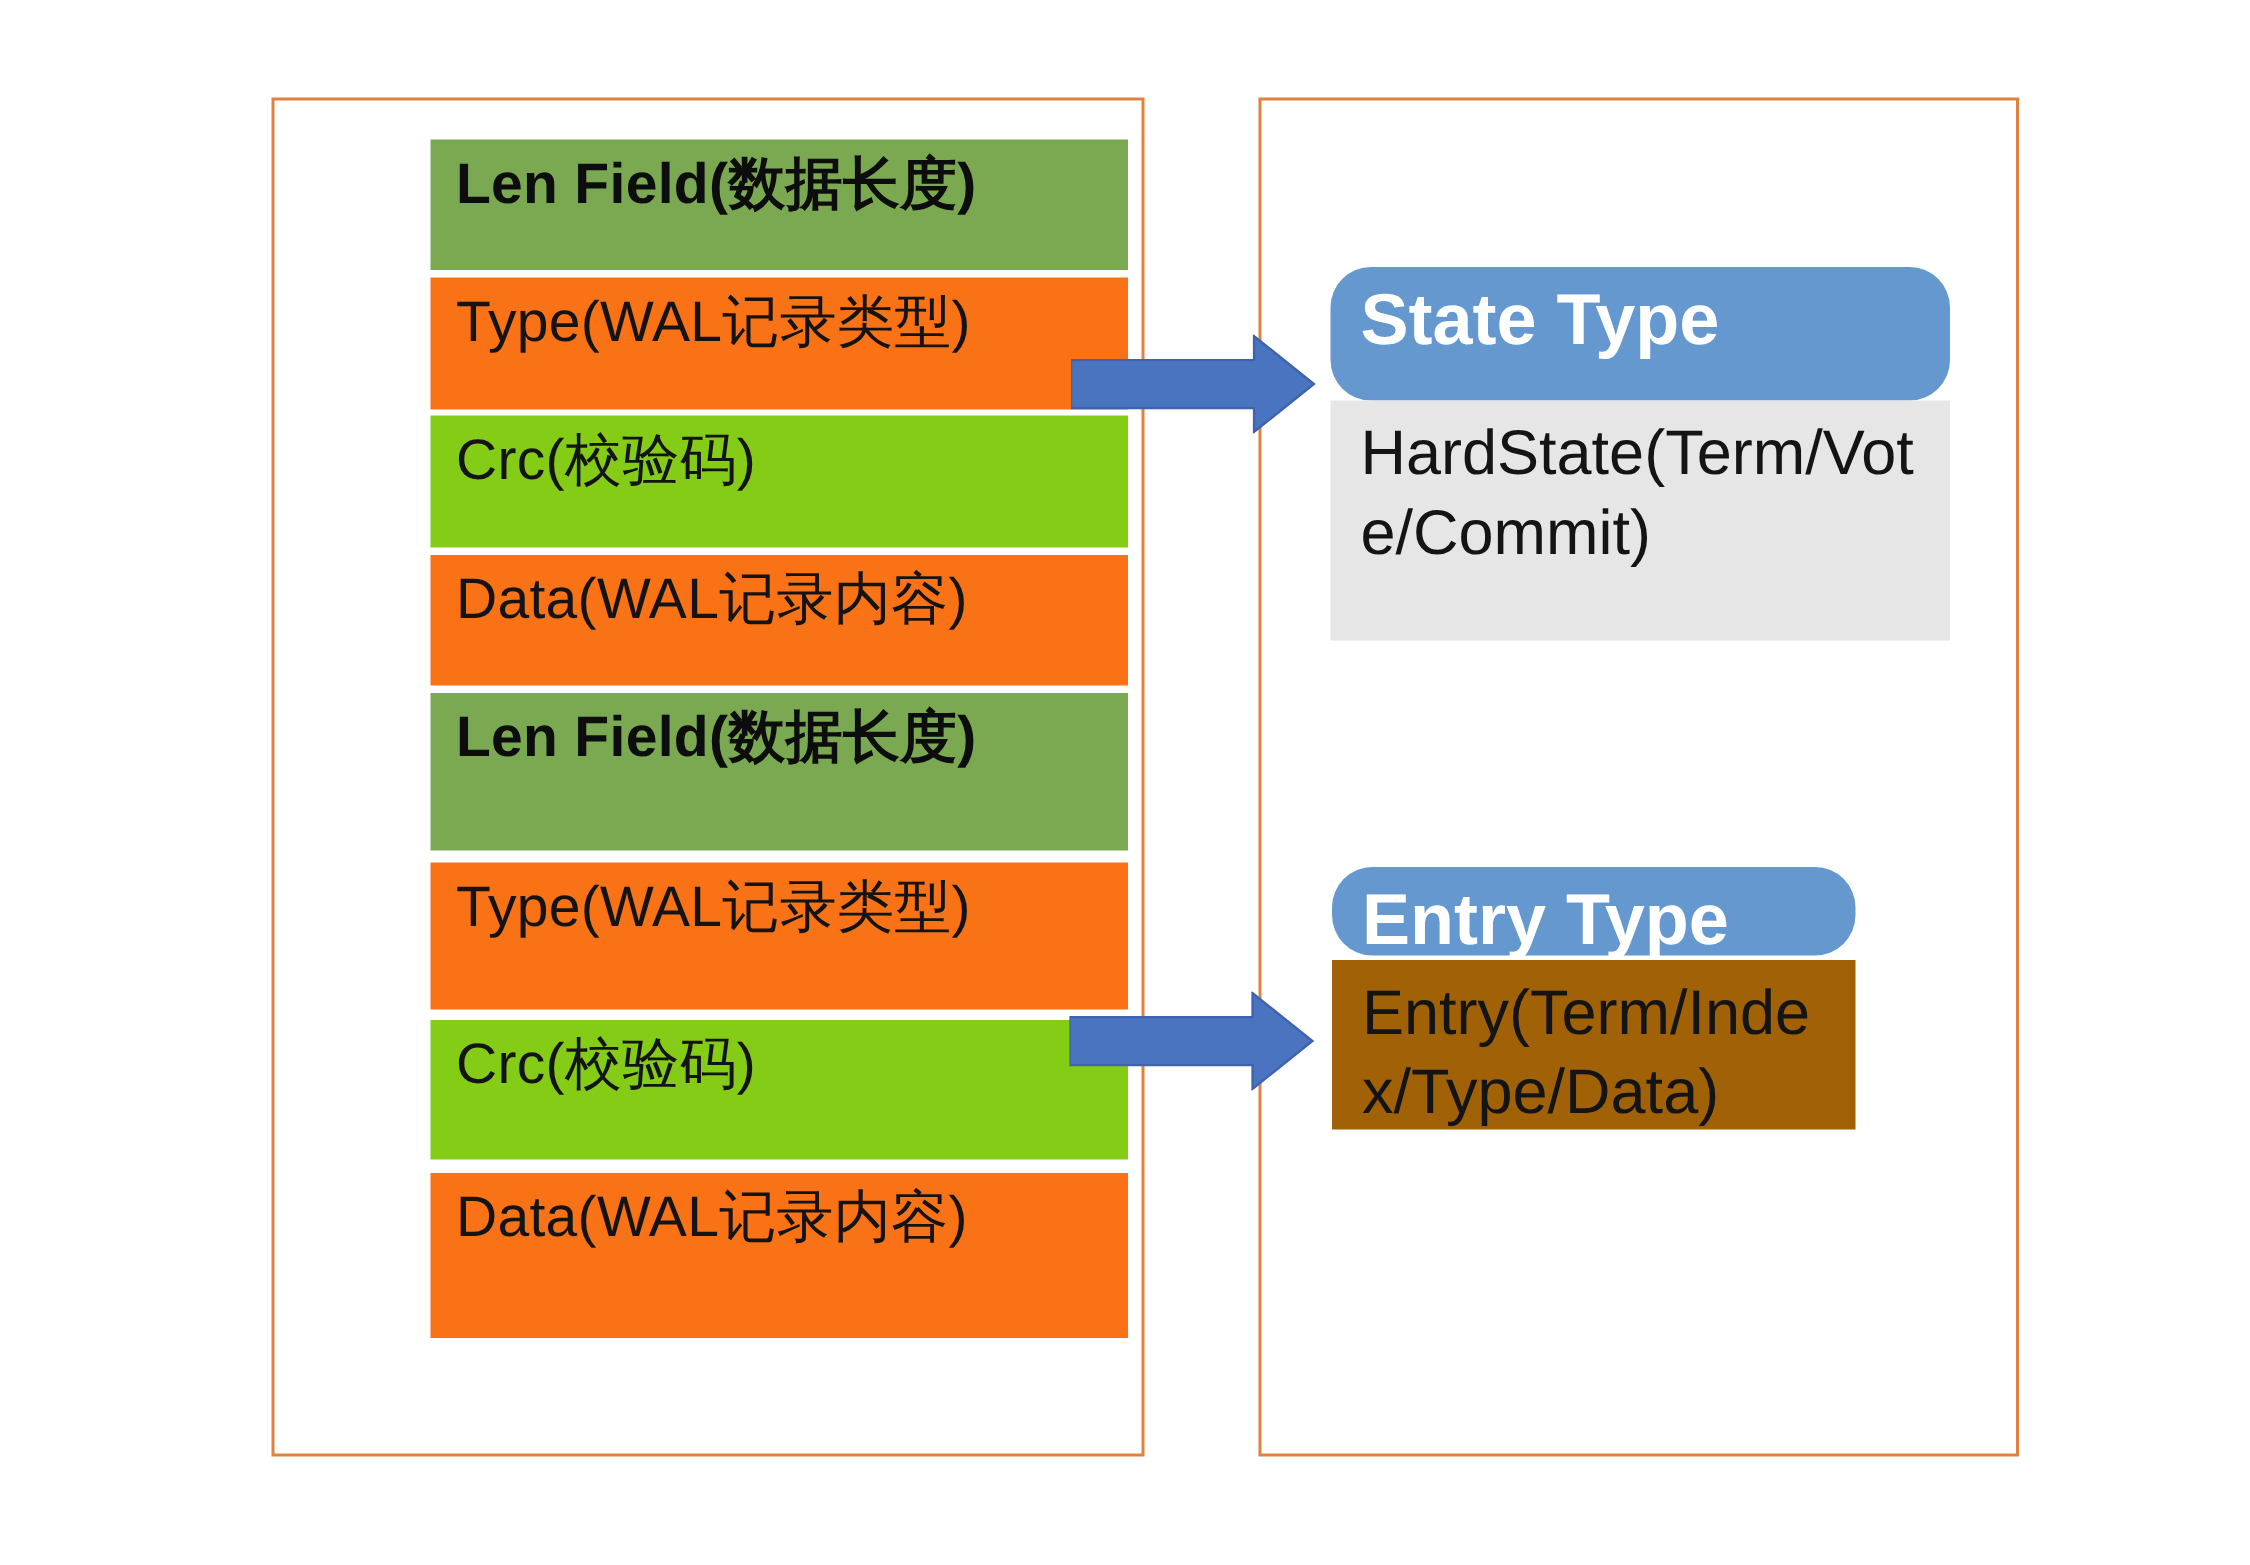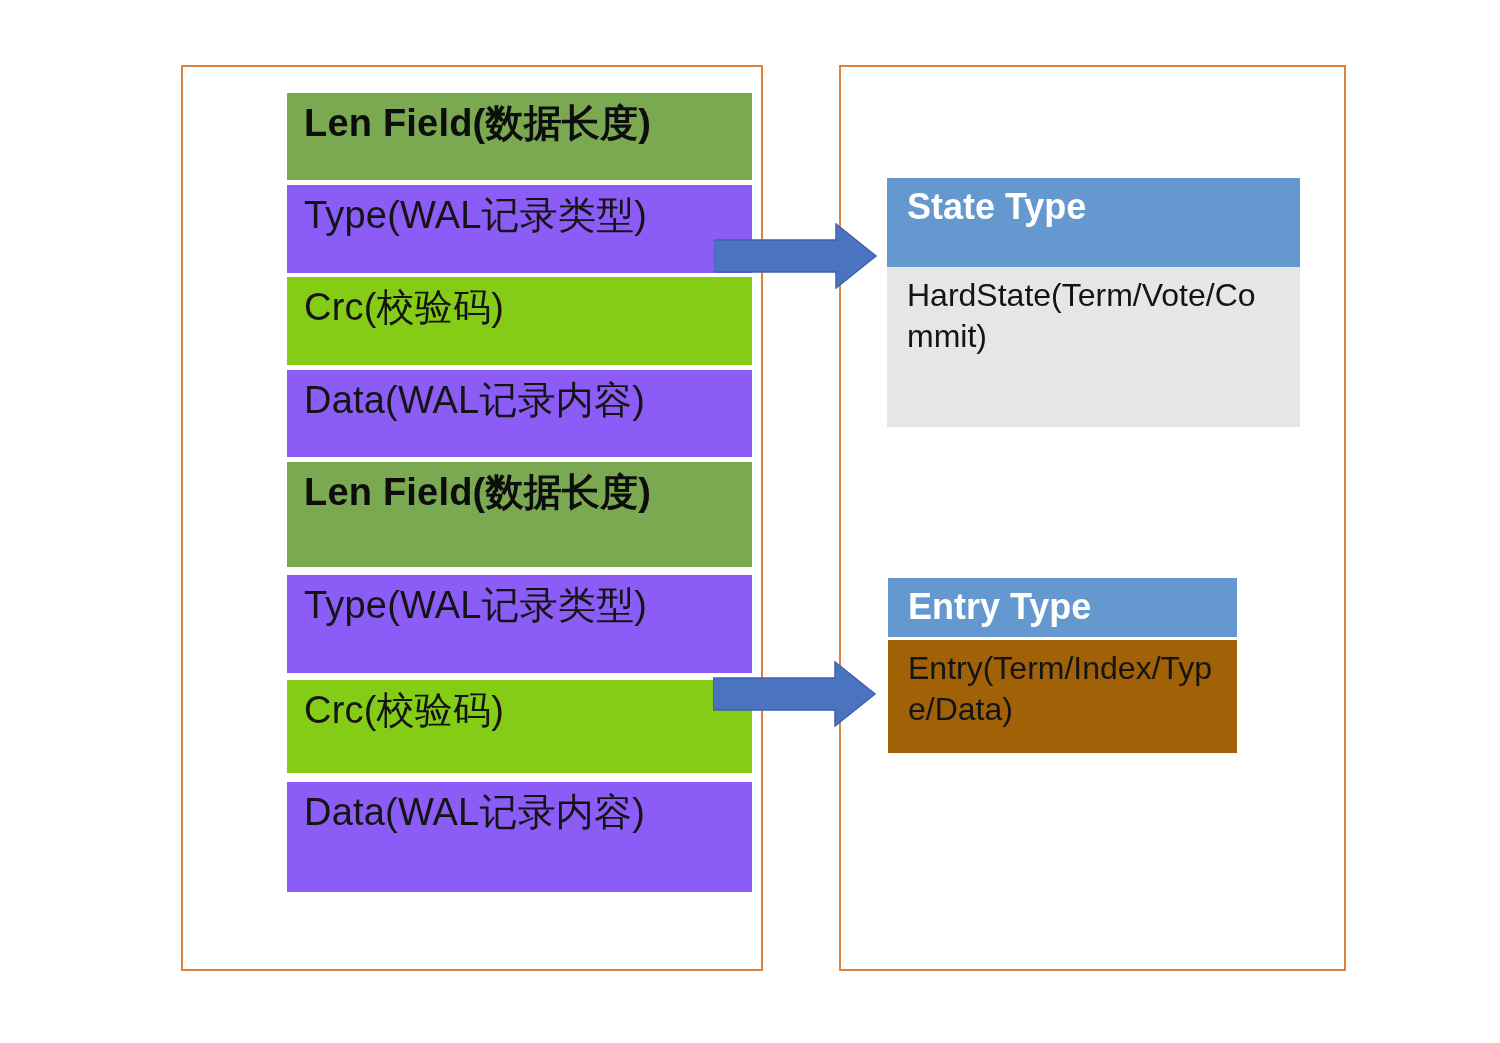--- a/index.html
+++ b/index.html
@@ -37,21 +37,21 @@
     font-size: 38px;
     line-height: 1.2;
     letter-spacing: 0.2px;
     color: #141414;
   }
   .row-green {
     background: #7BA951;
     font-weight: bold;
     color: #0d0d0d;
   }
-  .row-dark  { background: #8b5cf6; }
+  .row-dark  { background: #f97316; }
   .row-light { background: #84cc16; }
 
   .h1 { height: 87px;  margin-bottom: 5px; }
   .h2 { height: 88px;  margin-bottom: 4px; }
   .h3 { height: 88px;  margin-bottom: 5px; }
   .h4 { height: 87px;  margin-bottom: 5px; }
   .h5 { height: 105px; margin-bottom: 8px; }
   .h6 { height: 98px;  margin-bottom: 7px; }
   .h7 { height: 93px;  margin-bottom: 9px; }
   .h8 { height: 110px; margin-bottom: 0; }
@@ -59,30 +59,31 @@
   
   .callout { position: absolute; z-index: 2; }
   .callout-state { left: 887px; top: 178px; width: 413px; }
   .callout-entry { left: 888px; top: 578px; width: 349px; }
 
   .callout-header {
     box-sizing: border-box;
     background: #6598CF;
     color: #ffffff;
     font-weight: bold;
-    font-size: 36px;
+    font-size: 48px;
     padding: 8px 0 0 20px;
     line-height: 1.15;
+    border-radius: 27px;
   }
   .callout-state .callout-header { height: 89px; }
   .callout-entry .callout-header { height: 59px; margin-bottom: 3px; }
 
   .callout-body {
     box-sizing: border-box;
-    font-size: 32px;
+    font-size: 42px;
     line-height: 1.27;
     padding: 8px 19px 0 20px;
     color: #141414;
     word-break: break-all;
   }
   .callout-state .callout-body { height: 160px; background: #E6E6E6; }
   .callout-entry .callout-body { height: 113px; background: #a16207; }
 
   
   .flow-arrow { position: absolute; z-index: 3; }

